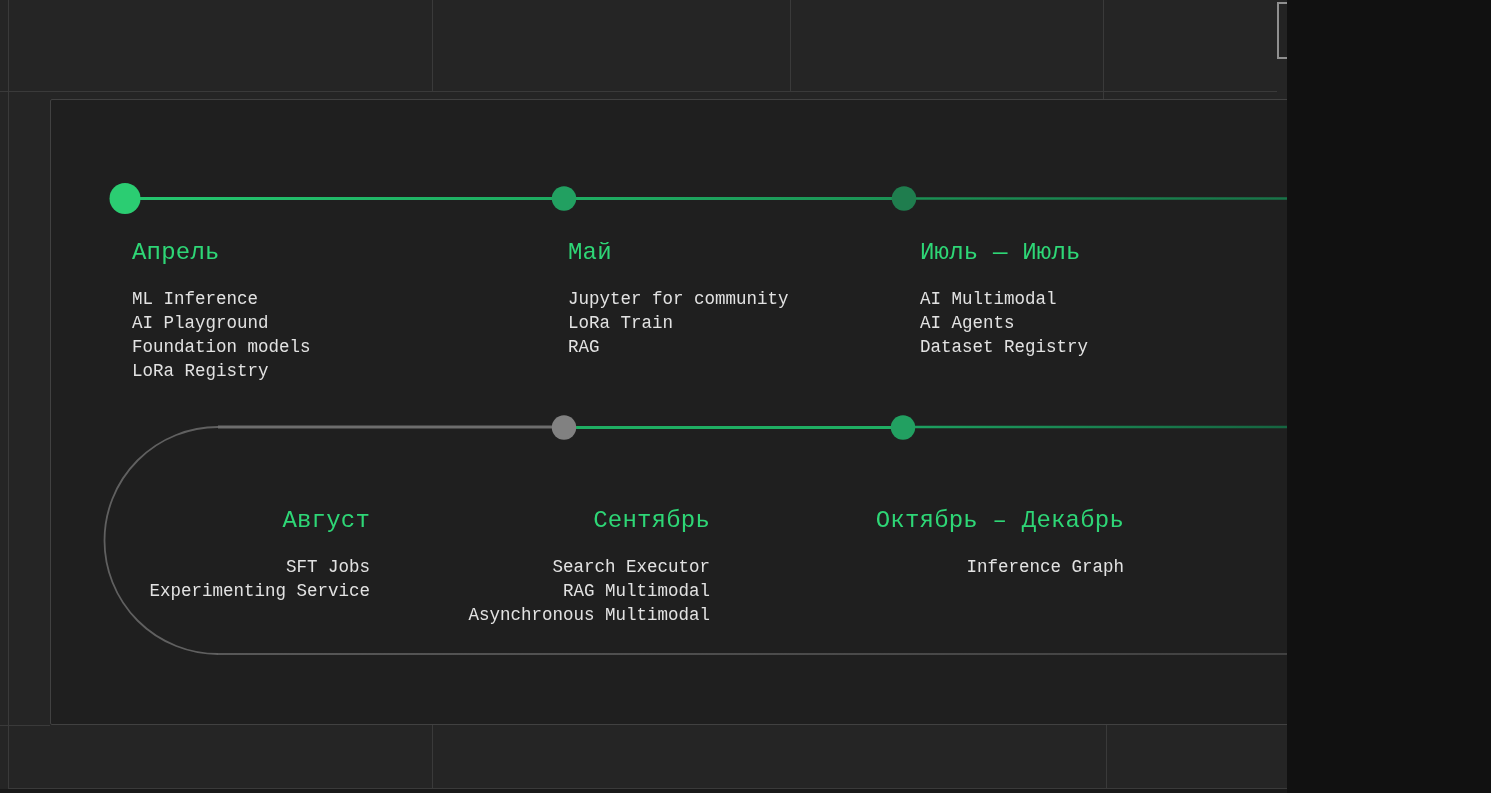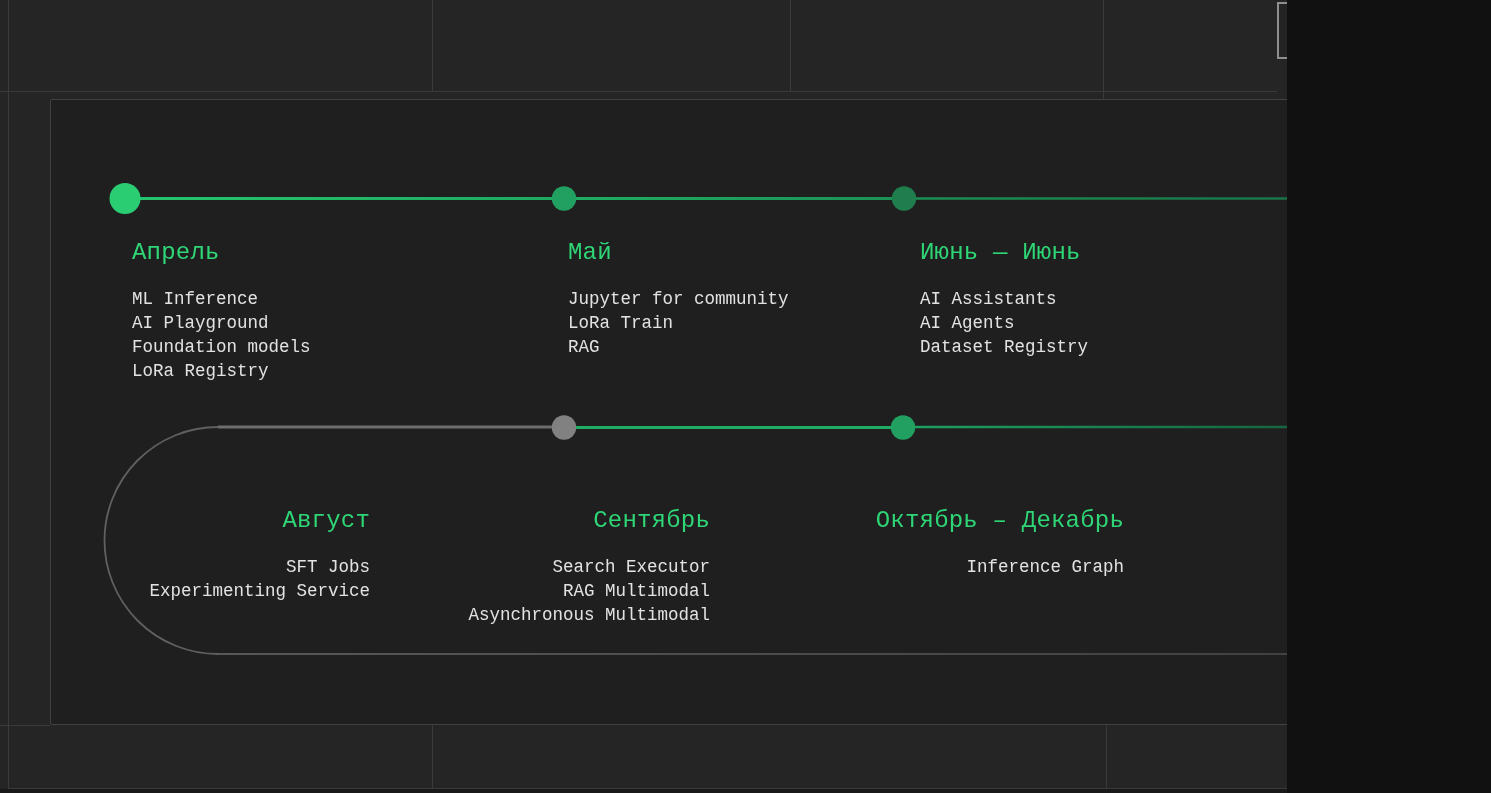--- a/index.html
+++ b/index.html
@@ -160,23 +160,23 @@
   <div class="mb" id="mb-may">
     <h3>Май</h3>
     <ul>
       <li>Jupyter for community</li>
       <li>LoRa Train</li>
       <li>RAG</li>
     </ul>
   </div>
 
   <div class="mb" id="mb-june">
-    <h3>Июнь — Июнь</h3>
-    <ul>
-      <li>AI Assistants</li>
+    <h3>Июль — Июль</h3>
+    <ul>
+      <li>AI Multimodal</li>
       <li>AI Agents</li>
       <li>Dataset Registry</li>
     </ul>
   </div>
 
   <div class="mb right" id="mb-august">
     <h3>Август</h3>
     <ul>
       <li>SFT Jobs</li>
       <li>Experimenting Service</li>

